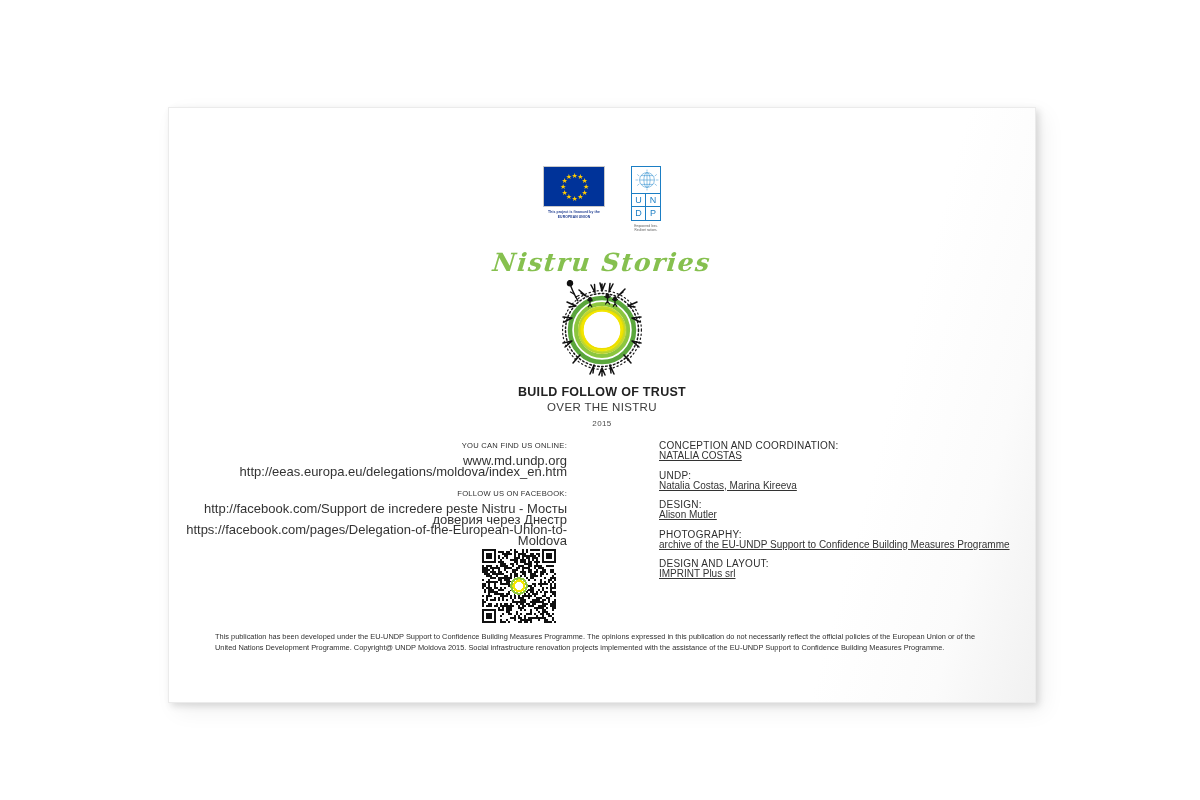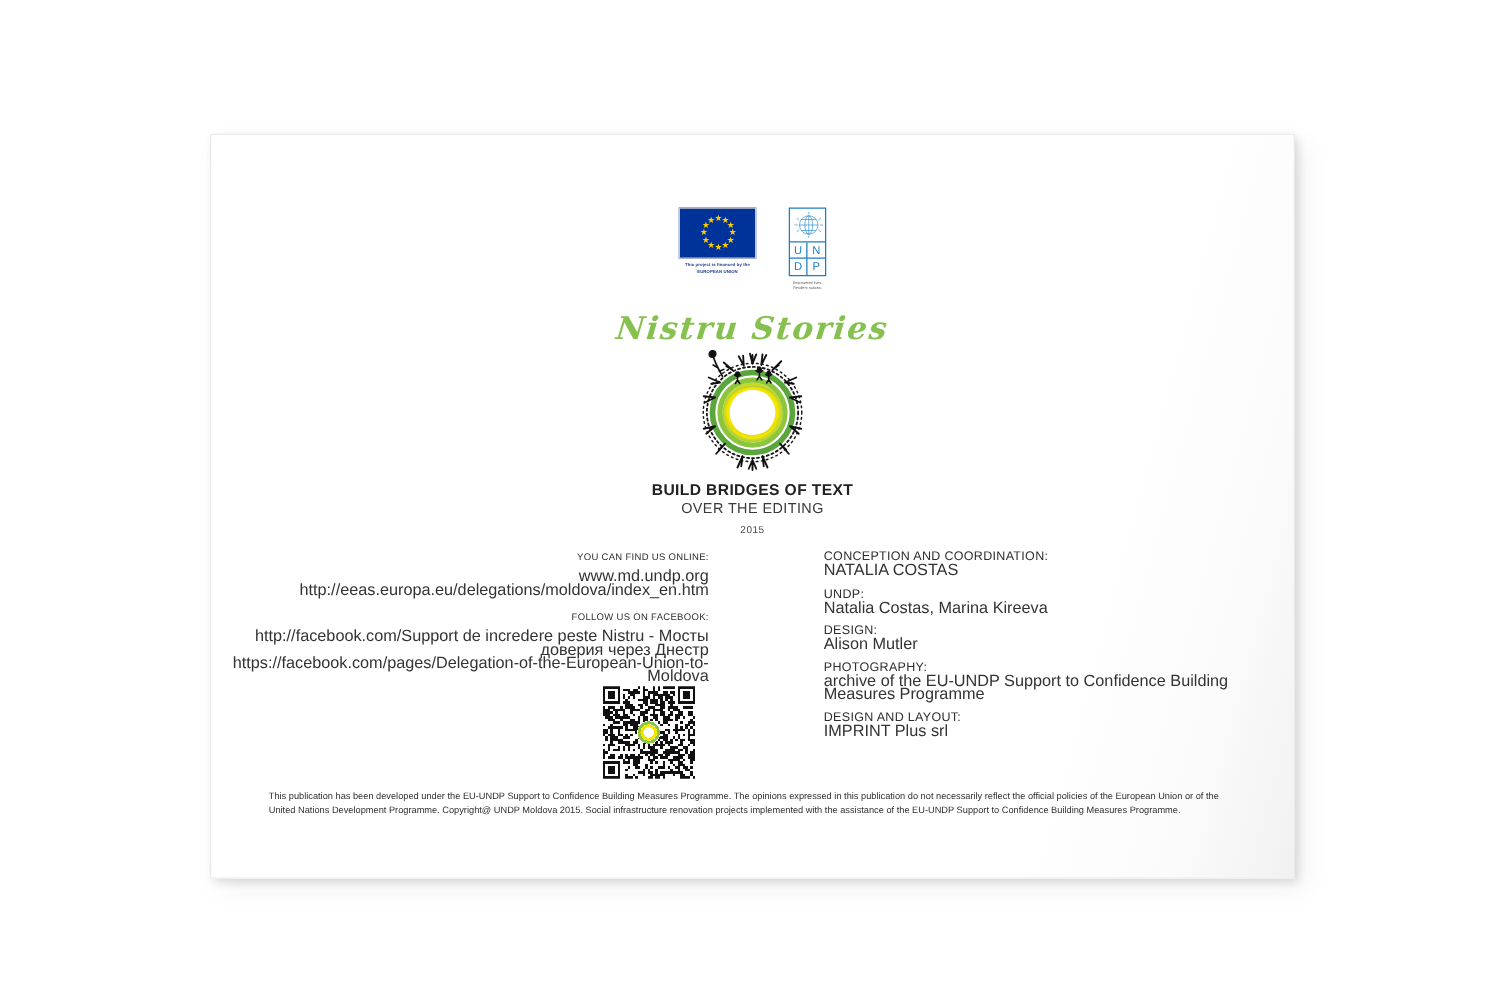--- a/index.html
+++ b/index.html
@@ -192,21 +192,21 @@
   .val {
     font-size: 13px;
     line-height: 10.5px;
     color: #333;
   }
   .gap-sm { height: 5px; }
   .gap-md { height: 11px; }
 
   .credit-group { margin-bottom: 8px; }
   .credit-group .hdr { font-size: 10px; }
-  .credit-group .val { font-size: 13px; }
+  .credit-group .val { font-size: 10px; text-decoration: underline; }
 
   
   .qr-wrap {
     position: absolute;
     left: 313px;
     top: 441px;
     width: 74px;
     height: 74px;
   }
 
@@ -338,22 +338,22 @@
           <path d="M55.5 17 L55.5 21 M55.5 18.2 L52.8 16.6 M55.5 18.2 L58.2 16.5 M55.5 21 L53.6 24 M55.5 21 L57.5 24"></path>
           <circle cx="63" cy="18.5" r="1.4"></circle>
           <path d="M63 20 L63 23.6 M63 21 L60.6 19.6 M63 21 L65.4 19.5 M63 23.6 L61.3 26.4 M63 23.6 L64.8 26.4"></path>
           <circle cx="38" cy="19" r="1.4"></circle>
           <path d="M38 20.5 L38 24 M38 21.5 L35.7 20 M38 21.5 L40.4 20 M38 24 L36.3 26.8 M38 24 L39.8 26.8"></path>
         </g>
       </svg>
     </div>
 
     <div class="tagline">
-      <div class="l2">BUILD BRIDGES OF TEXT</div>
-      <div class="l3">OVER THE EDITING</div>
+      <div class="l2">BUILD FOLLOW OF TRUST</div>
+      <div class="l3">OVER THE NISTRU</div>
       <div class="year">2015</div>
     </div>
 
     <div class="cols">
 
       <div class="col-left">
         <div class="hdr">YOU CAN FIND US ONLINE:</div>
         <div class="gap-sm"></div>
         <div class="val">www.md.undp.org</div>
         <div class="val">http://eeas.europa.eu/delegations/moldova/index_en.htm</div>

